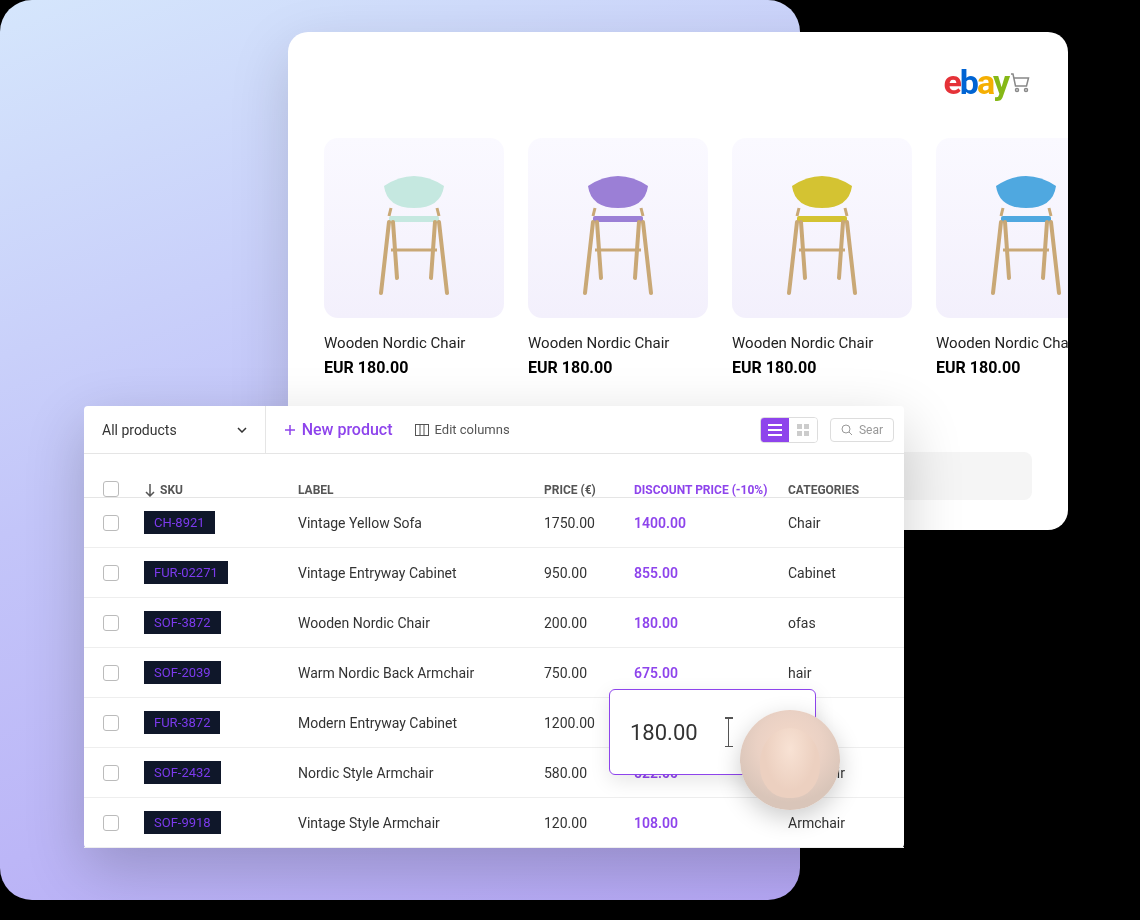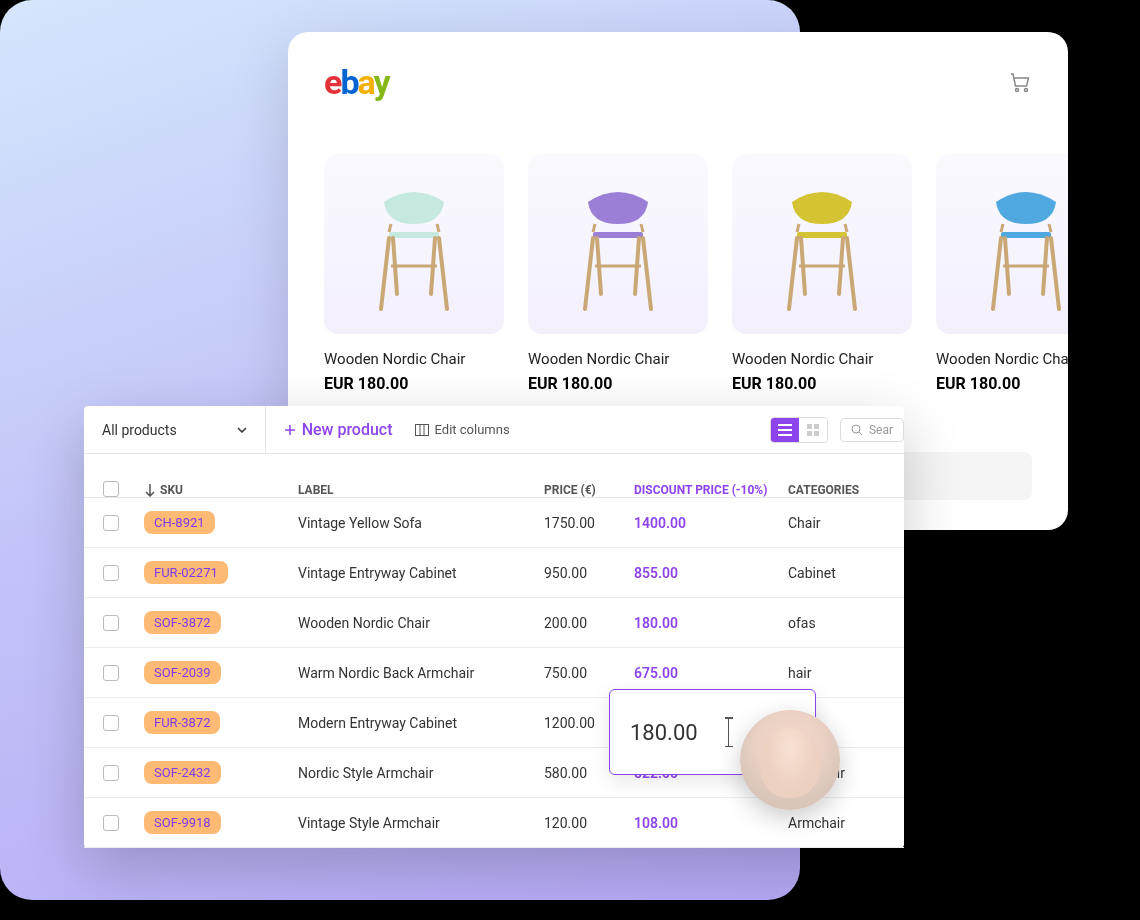--- a/index.html
+++ b/index.html
@@ -1,48 +1,48 @@
 <!DOCTYPE html>
 <html><head>
 <meta charset="utf-8">
 <style>
 *{margin:0;padding:0;box-sizing:border-box;font-family:-apple-system,BlinkMacSystemFont,"Segoe UI",Roboto,Arial,sans-serif}
 body{width:1140px;height:920px;background:#000;position:relative;overflow:hidden}
 .bg-gradient{position:absolute;left:0;top:0;width:800px;height:900px;background:linear-gradient(160deg,#d5e6fc 0%,#c3c5f9 45%,#b5a7f5 100%);border-radius:32px}
 .ebay-window{position:absolute;left:288px;top:32px;width:780px;height:498px;background:#fff;border-radius:20px;box-shadow:0 20px 60px rgba(0,0,0,0.15);padding:30px 36px;overflow:hidden}
-.ebay-header{display:flex;justify-content:space-between;align-items:center;margin-bottom:52px}
+.ebay-header{display:flex;justify-content:flex-end;align-items:center;margin-bottom:36px}
 .ebay-logo{font-size:34px;font-weight:700;letter-spacing:-2px}
 .ebay-logo .e{color:#e53238}.ebay-logo .b{color:#0064d3}.ebay-logo .a{color:#f5af02}.ebay-logo .y{color:#86b817}
 .cart-icon{color:#888}
 .product-grid{display:flex;gap:24px}
 .product-card{width:180px}
 .product-image{width:180px;height:180px;background:linear-gradient(180deg,#faf9ff,#f3f0fc);border-radius:14px;display:flex;align-items:center;justify-content:center;margin-bottom:16px}
 .product-title{font-size:15px;color:#222;margin-bottom:6px}
 .product-price{font-size:16px;font-weight:700;color:#000}
 .search-ghost{position:absolute;right:36px;bottom:30px;width:160px;height:48px;background:#f5f5f5;border-radius:8px}
 .table-window{position:absolute;left:84px;top:406px;width:820px;background:#fff;border-radius:4px;box-shadow:0 20px 60px rgba(0,0,0,0.2)}
 .toolbar{display:flex;align-items:center;height:48px;border-bottom:1px solid #e5e5e5}
 .filter{display:flex;align-items:center;gap:60px;padding:0 18px;font-size:14px;color:#333;border-right:1px solid #e5e5e5;height:100%}
 .toolbar-actions{display:flex;align-items:center;gap:22px;padding:0 18px;flex:1}
 .new-product{display:flex;align-items:center;gap:6px;color:#8e44ec;font-size:16px;font-weight:500}
 .edit-columns{display:flex;align-items:center;gap:6px;color:#555;font-size:13px}
 .view-toggle{display:flex;border:1px solid #ddd;border-radius:4px;overflow:hidden;margin-right:12px}
 .view-btn{width:28px;height:24px;display:flex;align-items:center;justify-content:center;background:#fff}
 .view-btn.active{background:#8e44ec;color:#fff}
-.search-box{display:flex;align-items:center;gap:6px;border:1px solid #ddd;border-radius:4px;padding:4px 10px;font-size:12px;color:#999;}
+.search-box{display:flex;align-items:center;gap:6px;border:1px solid #ddd;border-radius:4px;padding:4px 10px;font-size:12px;color:#999;margin-right:10px}
 .thead{display:flex;align-items:flex-end;height:44px;border-bottom:1px solid #e5e5e5;font-size:12px;font-weight:700;color:#555}
 .col-check{width:54px;display:flex;justify-content:center}
 .col-sku{width:160px;padding-left:6px;display:flex;align-items:center;gap:4px}
 .col-label{width:246px}
 .col-price{width:90px}
 .col-discount{width:154px;color:#8e44ec}
 .col-cat{flex:1}
 .trow{display:flex;align-items:center;height:50px;border-bottom:1px solid #eee;font-size:14px;color:#333;position:relative}
 .checkbox{width:16px;height:16px;border:1.5px solid #bbb;border-radius:3px}
-.sku-tag{background:#fdba74;color:#7c3aed;padding:4px 10px;border-radius:8px;font-size:13px;display:inline-block}
+.sku-tag{background:#0f172a;color:#7c3aed;padding:4px 10px;border-radius:0;font-size:13px;display:inline-block}
 .discount-val{color:#8e44ec;font-weight:600}
 .edit-popup{position:absolute;left:609px;top:689px;width:207px;height:86px;background:#fff;border:1.5px solid #8e44ec;border-radius:6px;display:flex;align-items:center;padding:0 20px;font-size:22px;color:#333;gap:30px;box-shadow:0 6px 20px rgba(0,0,0,0.1);z-index:5}
 .text-caret{width:1.5px;height:30px;position:relative}
 .text-caret::before,.text-caret::after{content:"";position:absolute;left:-3px;width:8px;height:1.5px;background:#555}
 .text-caret::before{top:0}.text-caret::after{bottom:0}
 .text-caret-stem{position:absolute;left:0;top:0;width:1.5px;height:30px;background:#555}
 .avatar{position:absolute;left:740px;top:710px;width:100px;height:100px;border-radius:50%;background:radial-gradient(circle at 50% 35%, #f5d9c9 0%, #ead1c4 40%, #d9c5b9 70%);z-index:6;overflow:hidden;box-shadow:0 8px 24px rgba(0,0,0,0.2)}
 .avatar::after{content:"";position:absolute;left:20px;top:18px;width:60px;height:70px;background:radial-gradient(ellipse at 50% 30%, #f8e2d4 0%, #ecd0c0 60%);border-radius:50% 50% 45% 45%}
 svg{display:block}
 </style>

